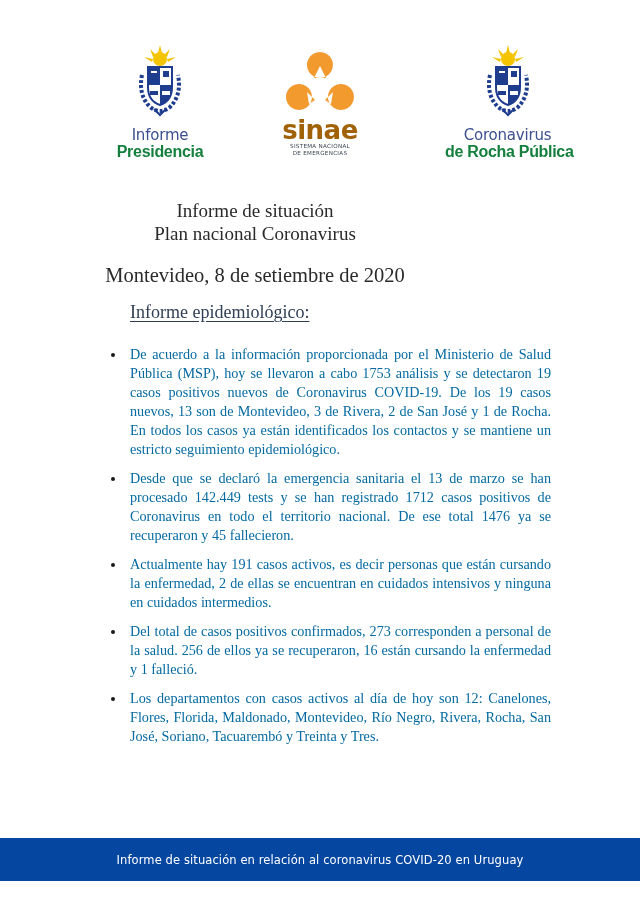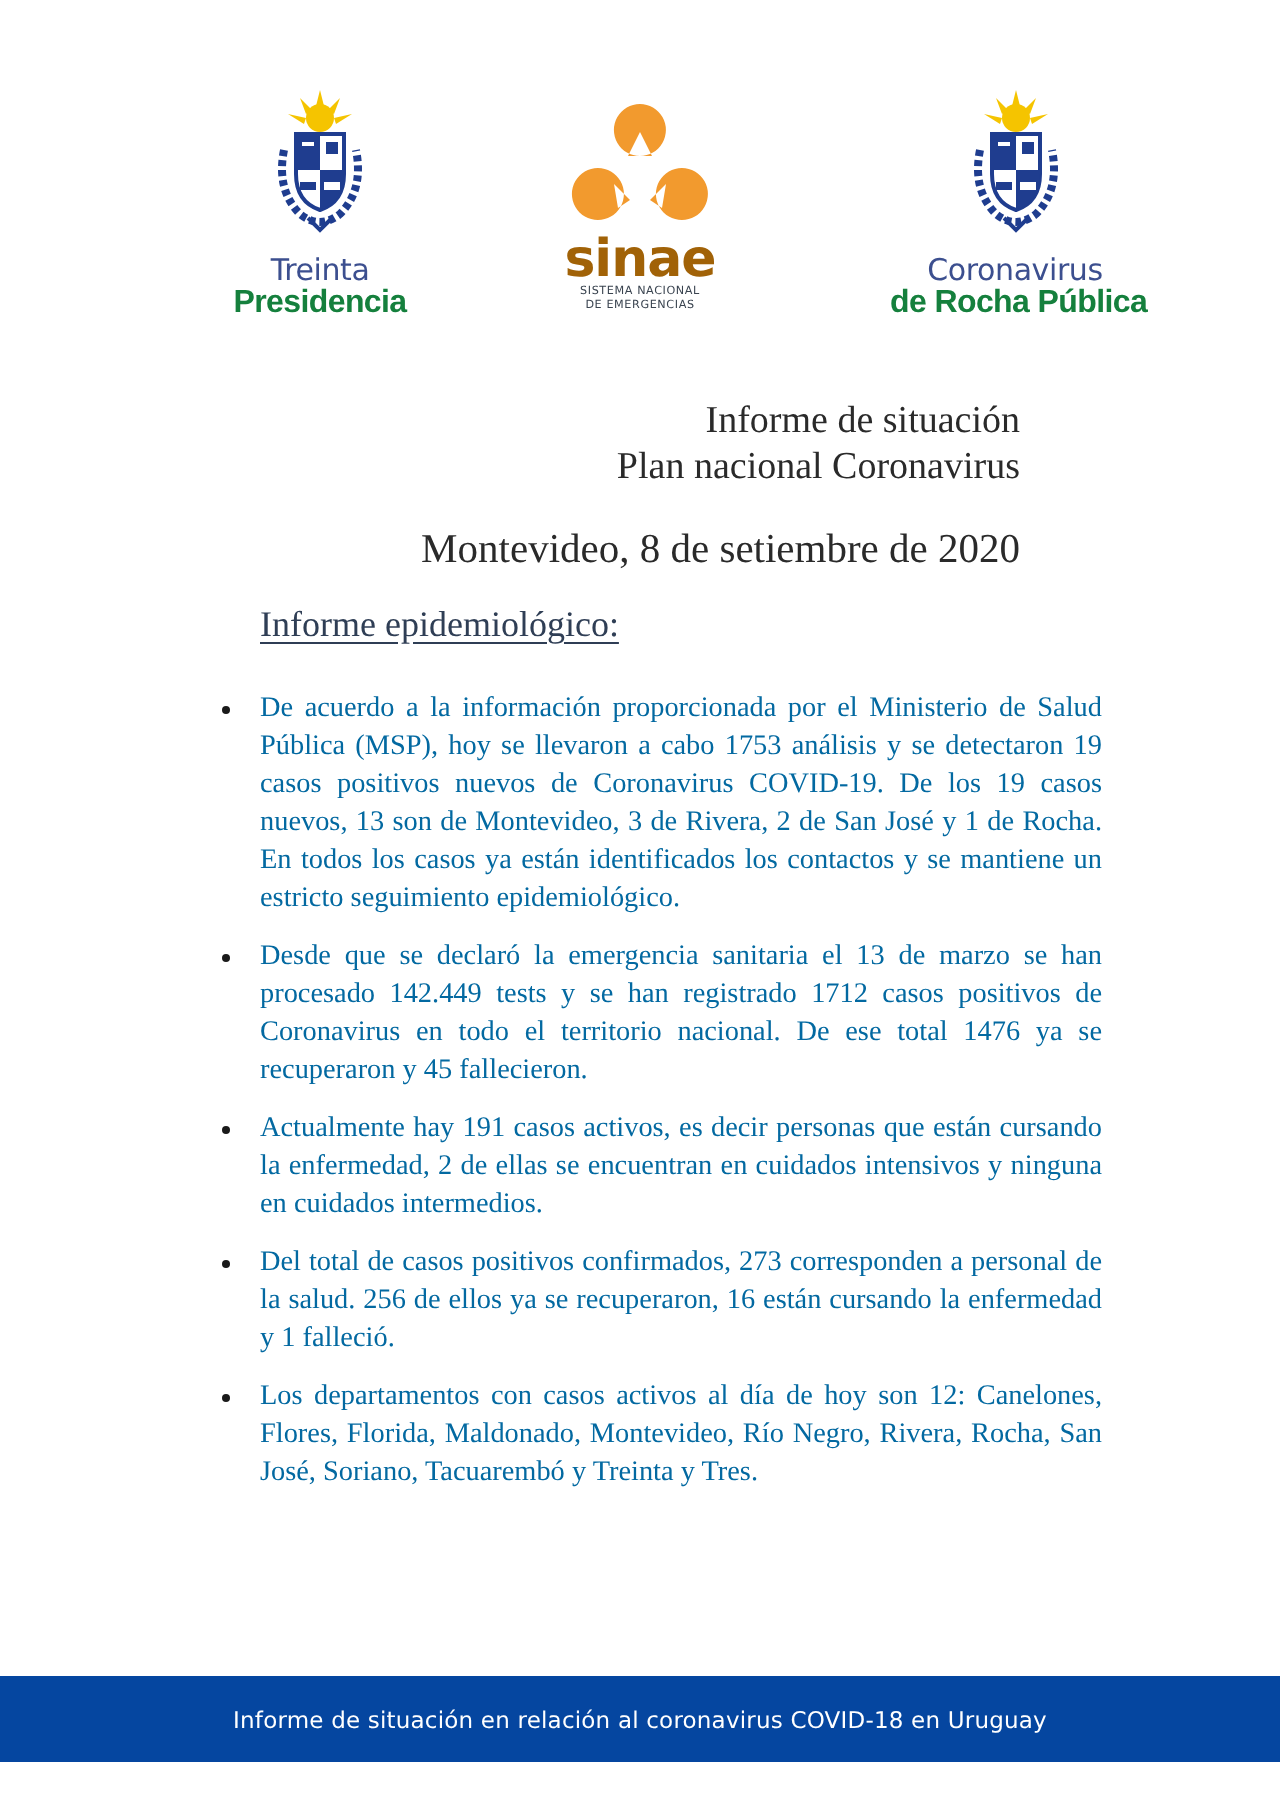--- a/index.html
+++ b/index.html
@@ -23,21 +23,21 @@
       line-height: 17px; letter-spacing: -0.3px; white-space: nowrap;
     }
     .sinae-word {
       font-family: "DejaVu Sans", sans-serif; font-weight: bold; font-size: 26px; color: #a16207;
       line-height: 26px; margin-top: 3px; letter-spacing: -0.5px;
     }
     .sinae-sub {
       font-family: "DejaVu Sans", sans-serif; font-size: 5.6px; color: #3a4450;
       line-height: 7px; letter-spacing: 0.3px;
     }
-    .title-block { position: absolute; left: 0; top: 199px; width: 510px; text-align: right; color: #2a2a2a; }
+    .title-block { position: absolute; left: 0; top: 199px; width: 510px; text-align: center; color: #2a2a2a; }
     .title1, .title2 { font-size: 19px; line-height: 23px; }
     .date-line { font-size: 20.5px; line-height: 24px; margin-top: 18px; }
     .section-heading {
       position: absolute; left: 130px; top: 302px;
       font-size: 18px; color: #2f3e55; text-decoration: underline; text-underline-offset: 3px;
     }
     .bullets {
       position: absolute; left: 104px; top: 345px; width: 447px;
       margin: 0; padding: 0; list-style: none;
     }
@@ -73,21 +73,21 @@
     <path d="M14 30 Q10 50 22 62 Q32 70 42 62 Q54 50 50 30" fill="none" stroke="#1f3d8f" stroke-width="4" stroke-dasharray="3 2"></path>
     <path d="M20 22 H44 V42 Q44 56 32 60 Q20 56 20 42 Z" fill="#ffffff" stroke="#1f3d8f" stroke-width="2"></path>
     <path d="M20 22 H32 V40 H20 Z" fill="#1f3d8f"></path>
     <path d="M32 40 H44 V42 Q44 56 32 60 Z" fill="#1f3d8f"></path>
     <rect x="23" y="26" width="6" height="2" fill="#fff"></rect>
       <rect x="35" y="26" width="6" height="6" fill="#1f3d8f"></rect>
     <rect x="22" y="46" width="8" height="4" fill="#1f3d8f"></rect>
       <rect x="34" y="46" width="8" height="4" fill="#fff"></rect>
     <path d="M26 64 L32 70 L38 64" fill="none" stroke="#1f3d8f" stroke-width="2"></path>
   </svg>
-  <div class="logo-line1">Treinta</div>
+  <div class="logo-line1">Informe</div>
   <div class="logo-line2">Presidencia</div>
 </div>
 
 <div class="logo logo-center">
   <svg class="coat" width="70" height="64" viewBox="0 0 70 64">
     <g fill="#f29a2e">
       <path d="M35 2 A13 13 0 1 1 34.9 2 Z M35 16 L29 28 L41 28 Z" fill-rule="evenodd"></path>
       <path d="M14 34 A13 13 0 1 1 13.9 34 Z M22 42 L30 50 L24 54 Z" fill-rule="evenodd"></path>
       <path d="M56 34 A13 13 0 1 1 55.9 34 Z M48 42 L40 50 L46 54 Z" fill-rule="evenodd"></path>
     </g>
@@ -146,14 +146,14 @@
     <span class="bullet-dot"></span>
     <span>Del total de casos positivos confirmados, 273 corresponden a personal de la salud. 256 de ellos ya se recuperaron, 16 están cursando la enfermedad y 1 falleció.</span>
   </li>
   <li class="bullet" lang="es">
     <span class="bullet-dot"></span>
     <span>Los departamentos con casos activos al día de hoy son 12: Canelones, Flores, Florida, Maldonado, Montevideo, Río Negro, Rivera, Rocha, San José, Soriano, Tacuarembó y Treinta y Tres.</span>
   </li>
 </ul>
 
 <div class="footer-band">
-  <span class="footer-text">Informe de situación en relación al coronavirus COVID-18 en Uruguay</span>
+  <span class="footer-text">Informe de situación en relación al coronavirus COVID-20 en Uruguay</span>
 </div>
 
 </body></html>

